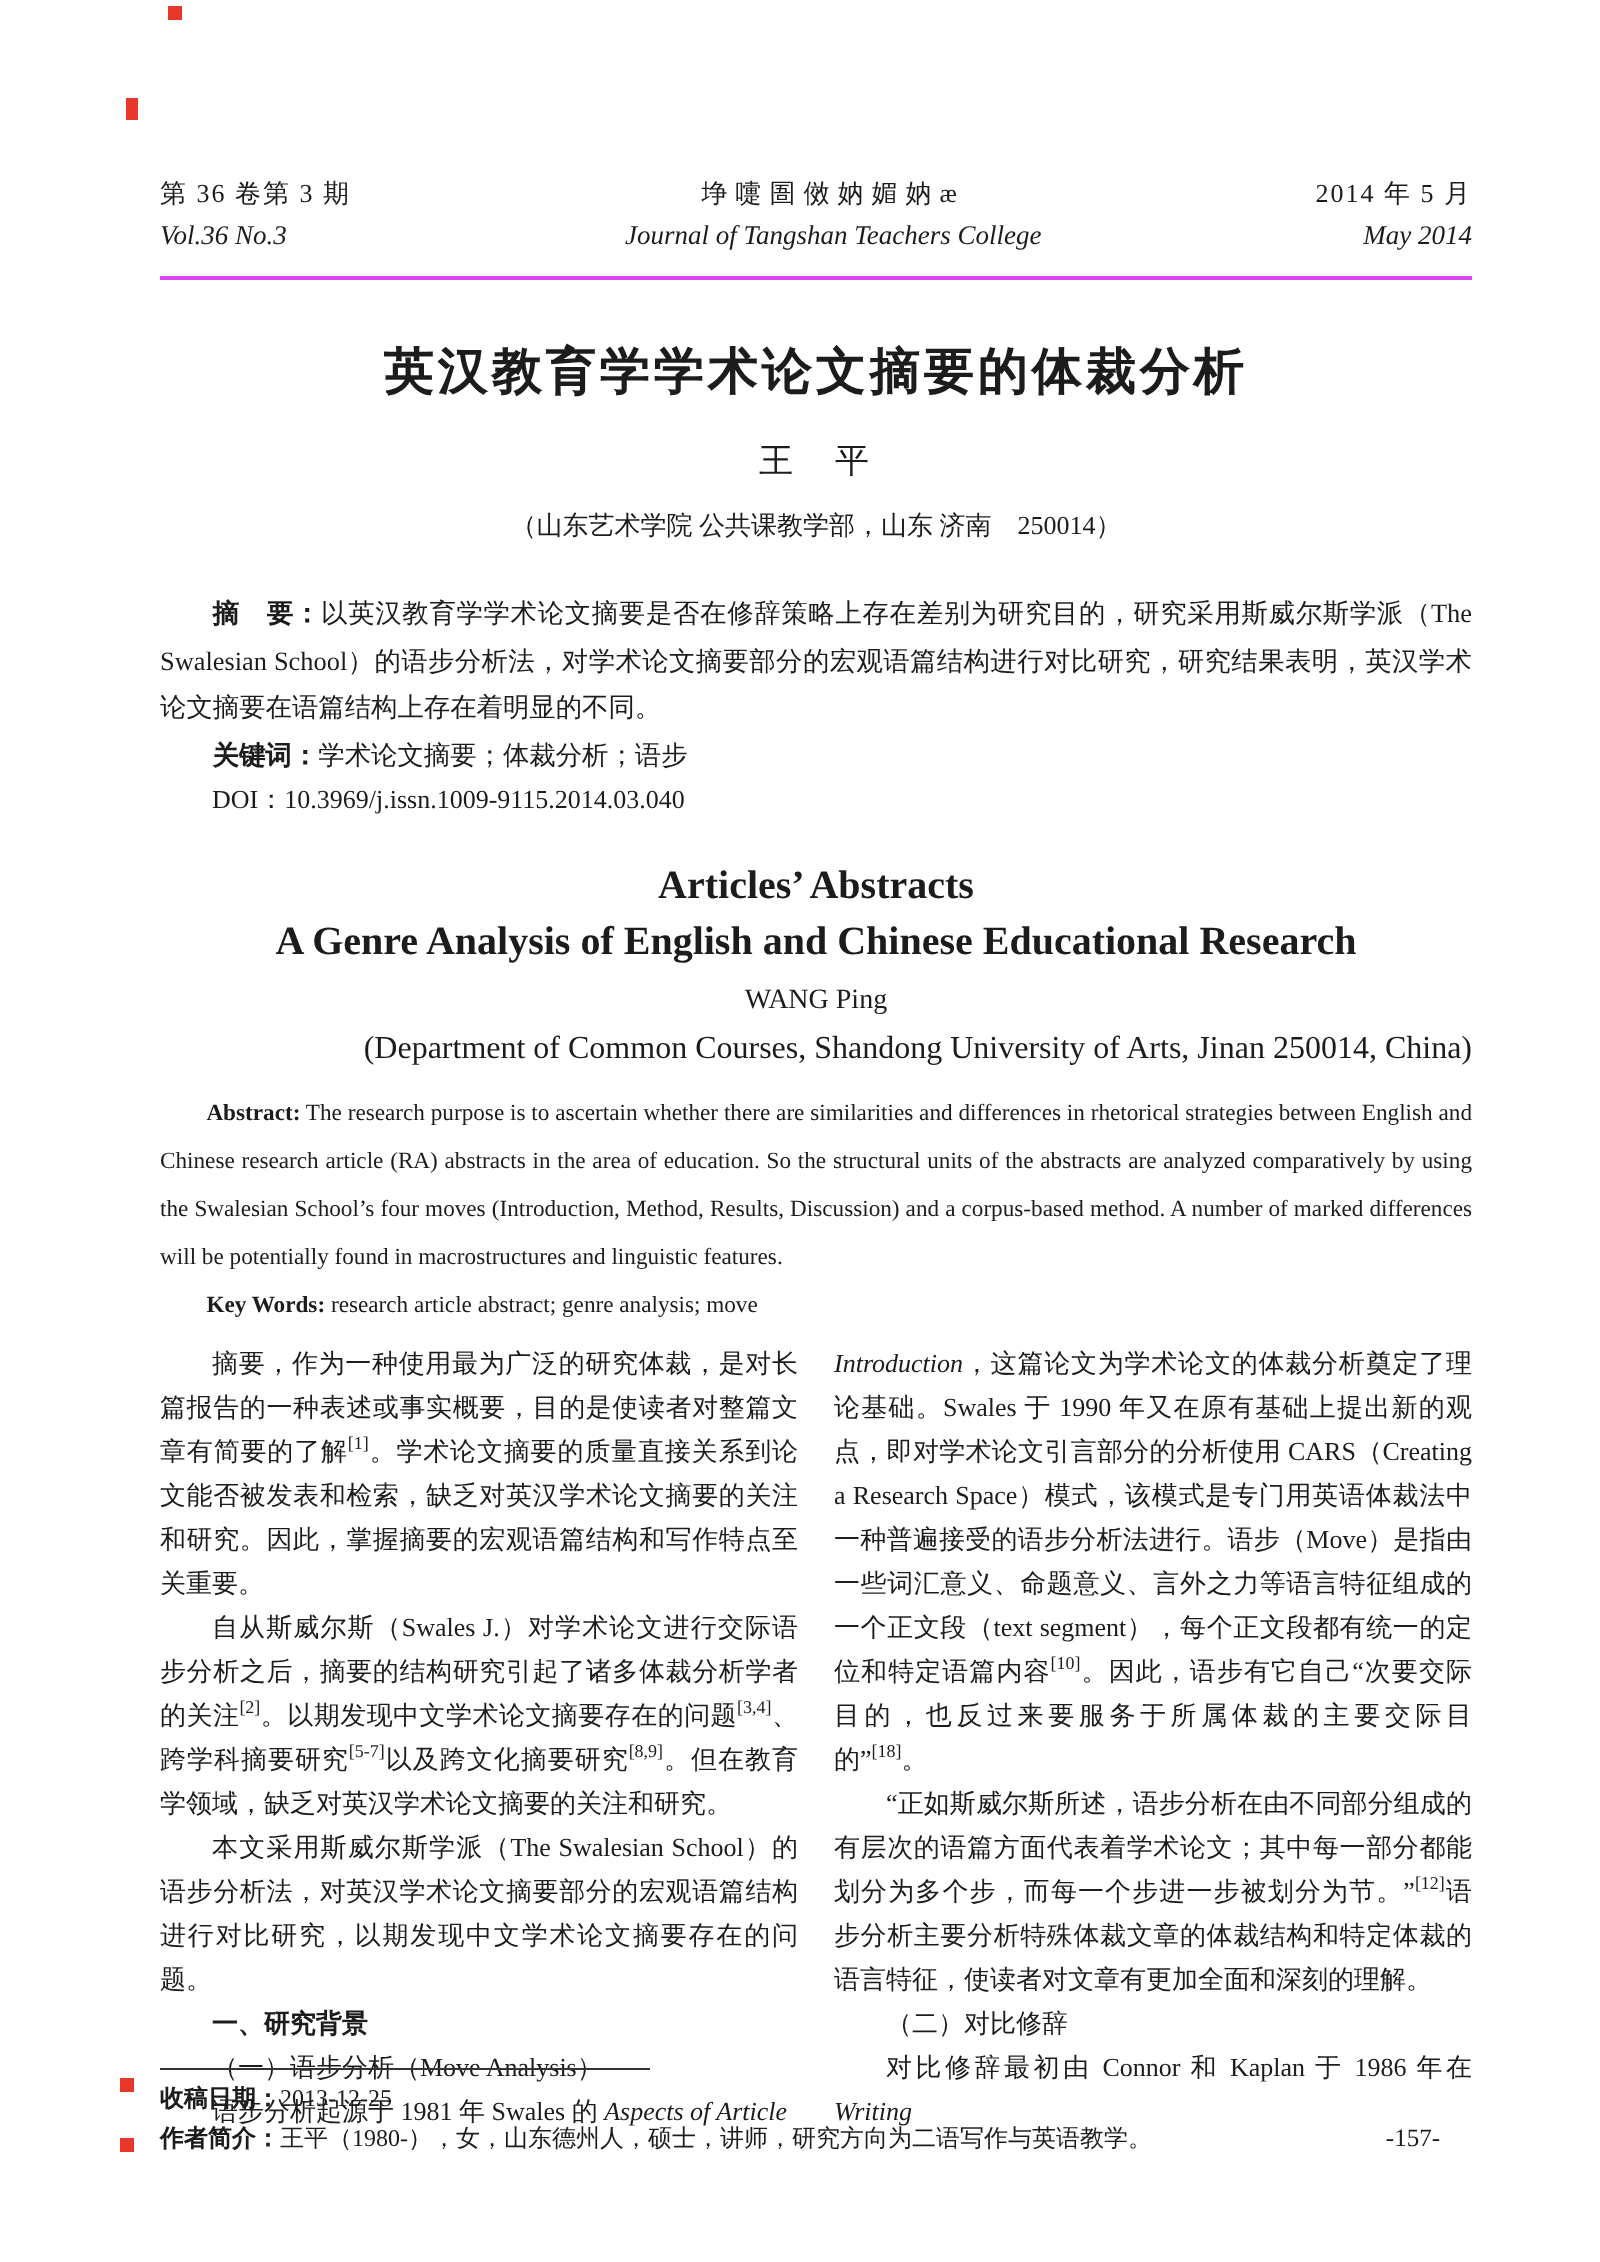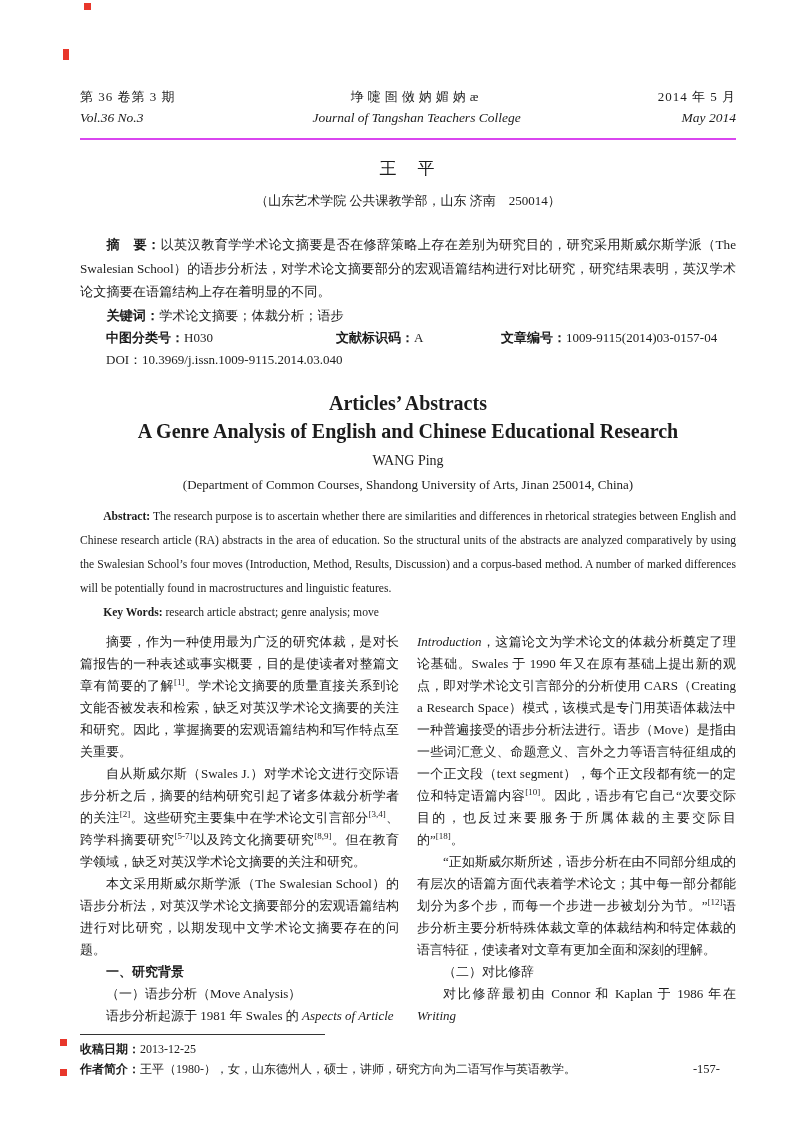--- a/index.html
+++ b/index.html
@@ -55,21 +55,21 @@
   }
   .meta-line { display: flex; font-size: 13px; line-height: 22px; padding-left: 26px; }
   .meta-line .mi1 { width: 230px; }
   .meta-line .mi2 { width: 165px; }
   .doi-line { font-size: 13px; line-height: 22px; padding-left: 26px; }
 
   
   .title-en { margin-top: 18px; text-align: center; font-weight: 700; font-size: 20px; line-height: 28px; }
   .title-en span { display: block; }
   .author-en { margin-top: 6px; text-align: center; font-size: 14px; line-height: 20px; }
-  .affil-en { margin-top: 6px; text-align: center; font-size: 13px; line-height: 16px; }
+  .affil-en { margin-top: 6px; text-align: right; font-size: 16px; line-height: 16px; }
 
   
   .en-abstract, .en-keywords { font-size: 11.6px; line-height: 24px; text-align: justify; text-indent: 2em; }
   .en-abstract { margin-top: 12px; }
 
   
   .body-cols { display: flex; gap: 18px; margin-top: 6px; }
   .col { width: 319px; }
   .para { font-size: 13px; line-height: 22px; text-align: justify; text-indent: 2em; }
   .para.noindent { text-indent: 0; }
@@ -101,47 +101,43 @@
     <div class="jh-col center">
       <div class="cn">埩嚏圄傚妠媚妠æ</div>
       <div class="en">Journal of Tangshan Teachers College</div>
     </div>
     <div class="jh-col right">
       <div class="cn">2014 年 5 月</div>
       <div class="en">May 2014</div>
     </div>
   </header>
 
+  <h1 class="title-cn">英汉教育学学术论文摘要的体裁分析</h1>
   <div class="author-cn">王　平</div>
   <div class="affil-cn">（山东艺术学院 公共课教学部，山东 济南　250014）</div>
 
   <p class="cn-abstract"><b>摘　要：</b><span>以英汉教育学学术论文摘要是否在修辞策略上存在差别为研究目的，研究采用斯威尔斯学派（The Swalesian School）的语步分析法，对学术论文摘要部分的宏观语篇结构进行对比研究，研究结果表明，英汉学术论文摘要在语篇结构上存在着明显的不同。</span></p>
   <p class="cn-keywords"><b>关键词：</b><span>学术论文摘要；体裁分析；语步</span></p>
 
-  <div class="meta-line">
-    <span class="mi1"><b>中图分类号：</b><span>H030</span></span>
-    <span class="mi2"><b>文献标识码：</b><span>A</span></span>
-    <span class="mi3"><b>文章编号：</b><span>1009-9115(2014)03-0157-04</span></span>
-  </div>
   <div class="doi-line"><span>DOI：</span><span>10.3969/j.issn.1009-9115.2014.03.040</span></div>
 
   <h2 class="title-en">
     <span>Articles’ Abstracts</span>
     <span>A Genre Analysis of English and Chinese Educational Research</span>
   </h2>
   <div class="author-en">WANG Ping</div>
   <div class="affil-en">(Department of Common Courses, Shandong University of Arts, Jinan 250014, China)</div>
 
   <p class="en-abstract"><b>Abstract:</b><span> The research purpose is to ascertain whether there are similarities and differences in rhetorical strategies between English and Chinese research article (RA) abstracts in the area of education. So the structural units of the abstracts are analyzed comparatively by using the Swalesian School’s four moves (Introduction, Method, Results, Discussion) and a corpus-based method. A number of marked differences will be potentially found in macrostructures and linguistic features.</span></p>
   <p class="en-keywords"><b>Key Words:</b><span> research article abstract; genre analysis; move</span></p>
 
   <div class="body-cols">
     <div class="col">
         <p class="para indent"><span>摘要，作为一种使用最为广泛的研究体裁，是对长篇报告的一种表述或事实概要，目的是使读者对整篇文章有简要的了解</span><sup>[1]</sup><span>。学术论文摘要的质量直接关系到论文能否被发表和检索，缺乏对英汉学术论文摘要的关注和研究。因此，掌握摘要的宏观语篇结构和写作特点至关重要。</span></p>
-        <p class="para indent"><span>自从斯威尔斯（Swales J.）对学术论文进行交际语步分析之后，摘要的结构研究引起了诸多体裁分析学者的关注</span><sup>[2]</sup><span>。这些研究主要集中在学术论文引言部分</span><sup>[3,4]</sup><span>、跨学科摘要研究</span><sup>[5-7]</sup><span>以及跨文化摘要研究</span><sup>[8,9]</sup><span>。但在教育学领域，缺乏对英汉学术论文摘要的关注和研究。</span></p>
+        <p class="para indent"><span>自从斯威尔斯（Swales J.）对学术论文进行交际语步分析之后，摘要的结构研究引起了诸多体裁分析学者的关注</span><sup>[2]</sup><span>。以期发现中文学术论文摘要存在的问题</span><sup>[3,4]</sup><span>、跨学科摘要研究</span><sup>[5-7]</sup><span>以及跨文化摘要研究</span><sup>[8,9]</sup><span>。但在教育学领域，缺乏对英汉学术论文摘要的关注和研究。</span></p>
         <p class="para indent"><span>本文采用斯威尔斯学派（The Swalesian School）的语步分析法，对英汉学术论文摘要部分的宏观语篇结构进行对比研究，以期发现中文学术论文摘要存在的问题。</span></p>
         <p class="para heading"><span>一、研究背景</span></p>
         <p class="para subheading"><span>（一）语步分析（Move Analysis）</span></p>
         <p class="para indent"><span>语步分析起源于 1981 年 Swales 的 </span><i>Aspects of Article</i></p>
       </div>
     <div class="col">
         <p class="para noindent"><i>Introduction</i><span>，这篇论文为学术论文的体裁分析奠定了理论基础。Swales 于 1990 年又在原有基础上提出新的观点，即对学术论文引言部分的分析使用 CARS（Creating a Research Space）模式，该模式是专门用英语体裁法中一种普遍接受的语步分析法进行。语步（Move）是指由一些词汇意义、命题意义、言外之力等语言特征组成的一个正文段（text segment），每个正文段都有统一的定位和特定语篇内容</span><sup>[10]</sup><span>。因此，语步有它自己“次要交际目的，也反过来要服务于所属体裁的主要交际目的”</span><sup>[18]</sup><span>。</span></p>
         <p class="para indent"><span>“正如斯威尔斯所述，语步分析在由不同部分组成的有层次的语篇方面代表着学术论文；其中每一部分都能划分为多个步，而每一个步进一步被划分为节。”</span><sup>[12]</sup><span>语步分析主要分析特殊体裁文章的体裁结构和特定体裁的语言特征，使读者对文章有更加全面和深刻的理解。</span></p>
         <p class="para subheading"><span>（二）对比修辞</span></p>
         <p class="para indent"><span>对比修辞最初由 Connor 和 Kaplan 于 1986 年在 </span><i>Writing</i></p>

